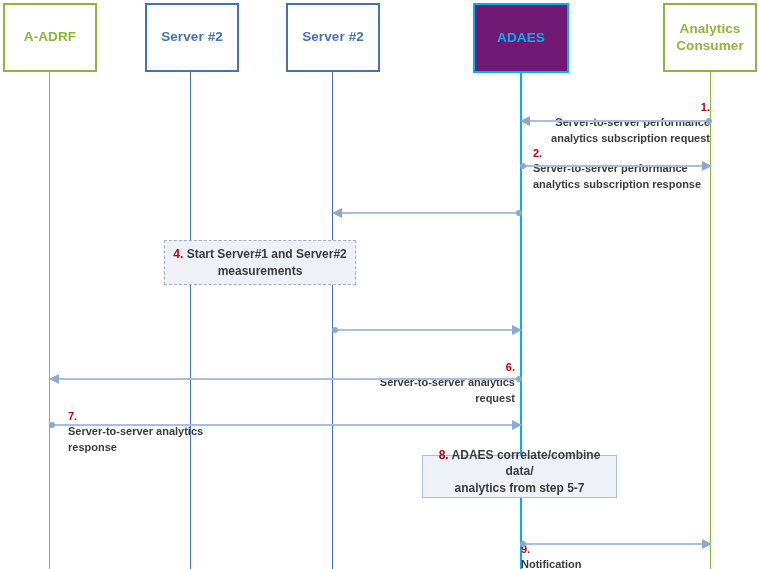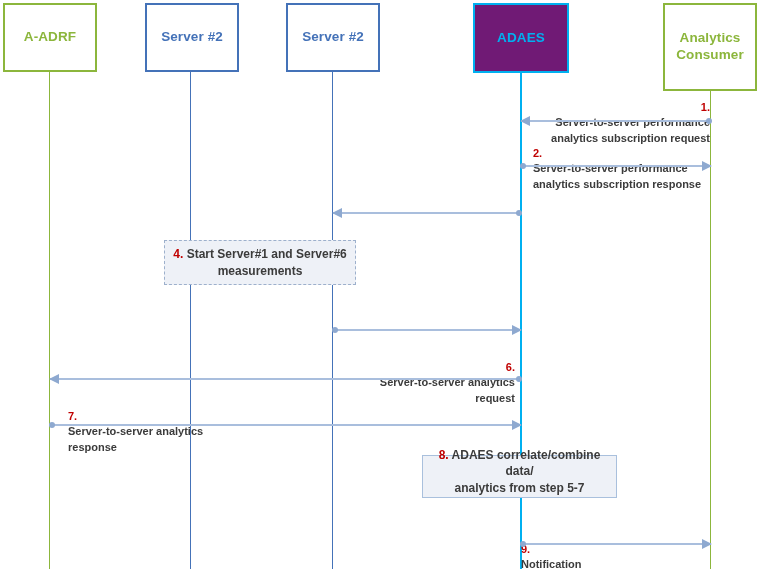--- a/index.html
+++ b/index.html
@@ -150,21 +150,21 @@
   </div>
 
   <div class="actor-box blue" style="left:286px; top:3px; width:94px; height:69px;">
     <span>Server #2</span>
   </div>
 
   <div class="actor-box cyan" style="left:473px; top:3px; width:96px; height:70px;">
     <span>ADAES</span>
   </div>
 
-  <div class="actor-box green" style="left:663px; top:3px; width:94px; height:88px;">
+  <div class="actor-box green" style="left:663px; top:3px; width:94px; height:69px;">
     <span class="pre" style="white-space:pre-line;">Analytics
 Consumer</span>
   </div>
 
   <div class="msg-label align-right" style="left:505px; top:84px; width:205px;">
     <span class="msg-num">1.</span> 
     <span>Server-to-server performance
 analytics subscription request</span>
   </div>
   <div class="msg" style="left:521px; top:120px; width:190px;">
@@ -184,21 +184,21 @@
     <div class="dot at-left"></div>
   </div>
 
   <div class="msg" style="left:333px; top:212px; width:188px;">
     <div class="shaft"></div>
     <div class="head left"></div>
     <div class="dot at-right"></div>
   </div>
 
   <div class="note-box dashed" style="left:164px; top:240px; width:192px; height:45px;">
-    <span class="inner" style="white-space:pre-line;"><span class="msg-num">4.</span> <span>Start Server#1 and Server#6
+    <span class="inner" style="white-space:pre-line;"><span class="msg-num">4.</span> <span>Start Server#1 and Server#2
 measurements</span></span>
   </div>
 
   <div class="msg" style="left:333px; top:329px; width:188px;">
     <div class="shaft"></div>
     <div class="head right"></div>
     <div class="dot at-left"></div>
   </div>
 
   <div class="msg-label align-right" style="left:332px; top:344px; width:183px;">

